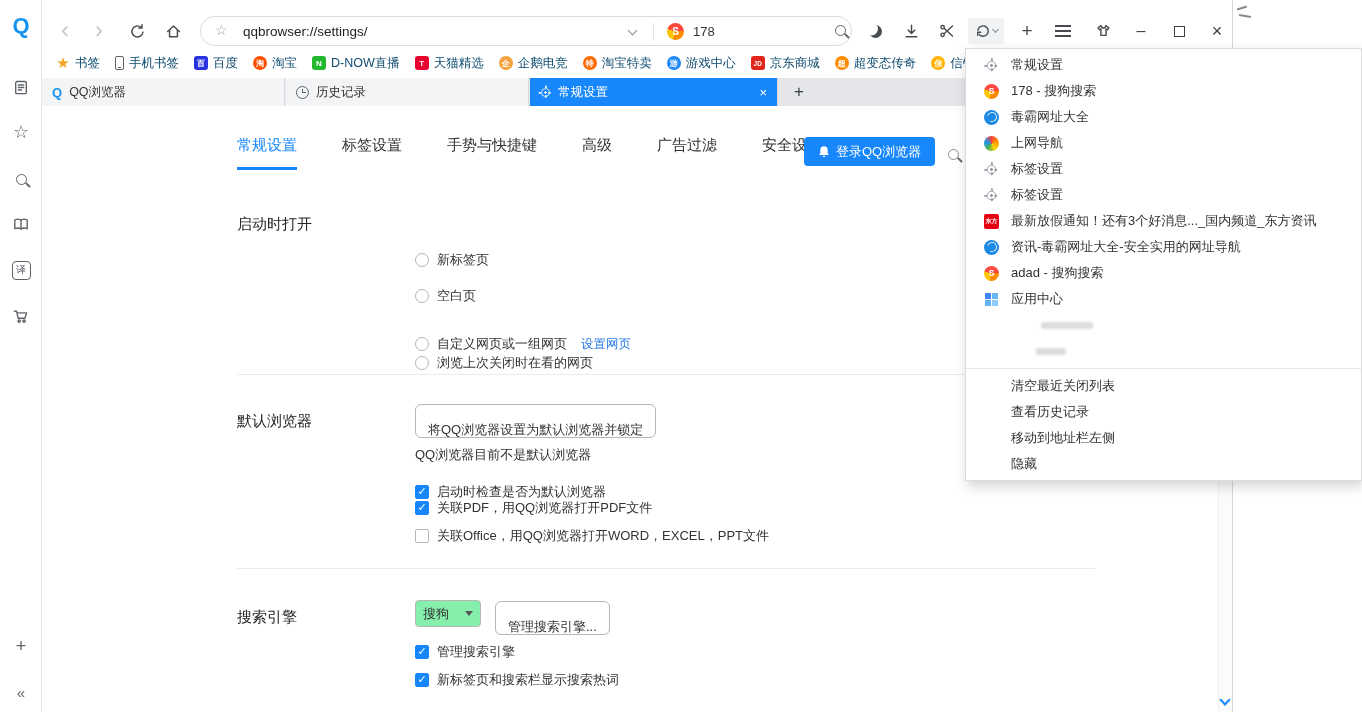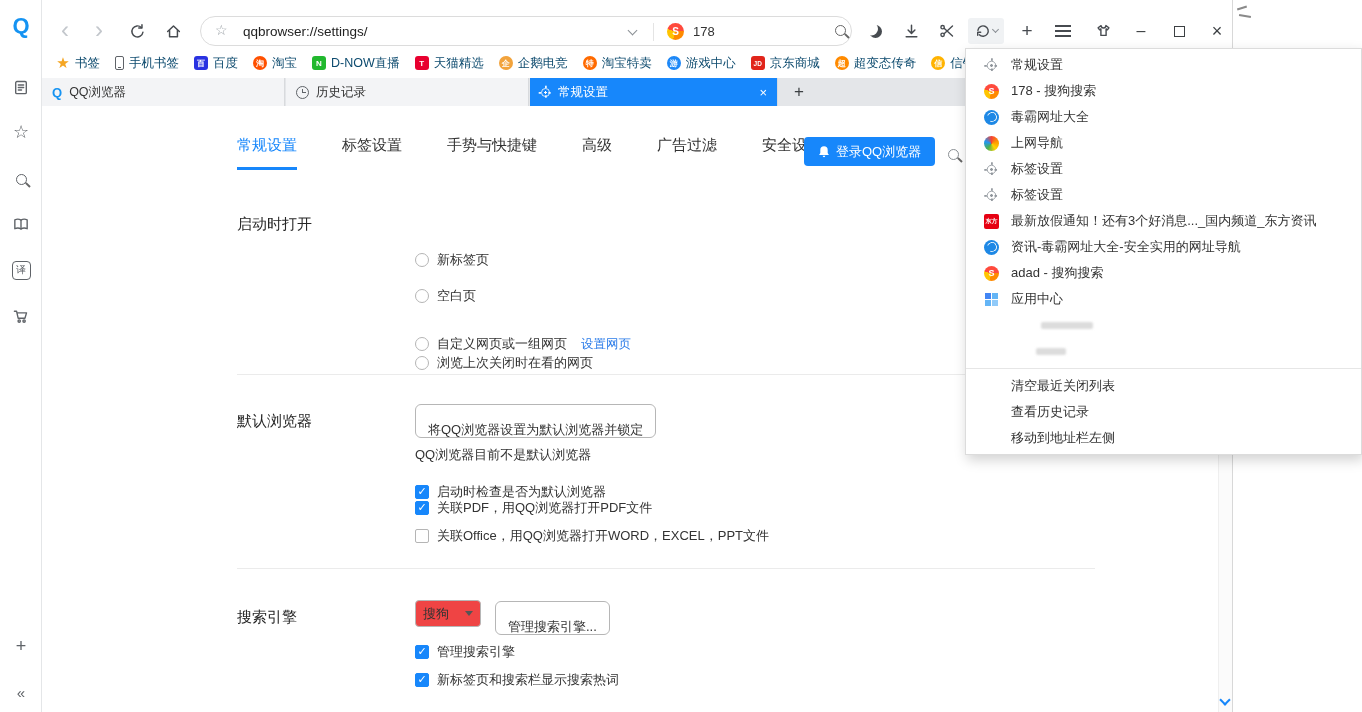--- a/index.html
+++ b/index.html
@@ -75,21 +75,21 @@
   .opt-row{position:absolute;left:373px;height:28px;display:flex;align-items:center;gap:8px;font-size:13px;color:#333;}
   .radio{width:14px;height:14px;border:1px solid #b5b5b5;border-radius:50%;background:#fff;position:relative;flex:0 0 auto;}
   .radio.sel{border-color:#1787fb;}
   .radio.sel::after{content:'';position:absolute;left:3px;top:3px;width:6px;height:6px;border-radius:50%;background:#1787fb;}
   .blue-link{color:#2b7ce9;font-size:12.5px;}
   .cb{width:14px;height:14px;border:1px solid #b5b5b5;border-radius:2px;background:#fff;position:relative;flex:0 0 auto;}
   .cb.checked{background:#1787fb;border-color:#1787fb;}
   .cb.checked::after{content:'\2713';position:absolute;left:1.5px;top:-1px;color:#fff;font-size:11px;}
   .divider{position:absolute;left:195px;width:858px;height:1px;background:#ebebeb;}
   .btn-outline{border:1px solid #b6b6b6;background:#fff;font-size:13px;color:#333;height:29px;padding:16px 12px;border-radius:6px;}
-  .selectbox{position:absolute;display:flex;align-items:center;justify-content:space-between;width:66px;height:27px;border:1px solid #b6b6b6;border-radius:4px;background:#ef4444;font-size:13px;padding:0 7px;}
+  .selectbox{position:absolute;display:flex;align-items:center;justify-content:space-between;width:66px;height:27px;border:1px solid #b6b6b6;border-radius:4px;background:#86efac;font-size:13px;padding:0 7px;}
   .sel-caret{width:0;height:0;border-left:4px solid transparent;border-right:4px solid transparent;border-top:5px solid #555;}
   .scrollbar{position:absolute;left:1176px;top:0;width:14px;height:606px;background:#fbfbfb;border-left:1px solid #efefef;}
   .sb-thumb{position:absolute;left:2px;top:4px;width:9px;height:190px;background:#dfe1e3;border-radius:5px;}
   .sb-down{position:absolute;left:2px;top:584px;}
 
   
   .menu{position:absolute;left:965px;top:48px;width:397px;background:#fff;border:1px solid #dcdcdc;box-shadow:2px 5px 12px rgba(0,0,0,.18);z-index:20;padding:3px 0;}
   .menu-item{display:flex;align-items:center;height:26px;padding-left:18px;font-size:13px;color:#333;gap:12px;white-space:nowrap;overflow:hidden;}
   .menu-action{display:flex;align-items:center;height:26px;padding-left:45px;font-size:13px;color:#333;}
   .menu-sep{height:1px;background:#e6e6e6;margin:4px 0;}
@@ -452,15 +452,18 @@
     <div class="menu-sep"></div>
     <div class="menu-action">
       <span>清空最近关闭列表</span>
     </div>
     <div class="menu-action">
       <span>查看历史记录</span>
     </div>
     <div class="menu-action">
       <span>移动到地址栏左侧</span>
     </div>
+    <div class="menu-action">
+      <span>隐藏</span>
+    </div>
   </div>
 
 </div>
 
 </body></html>

